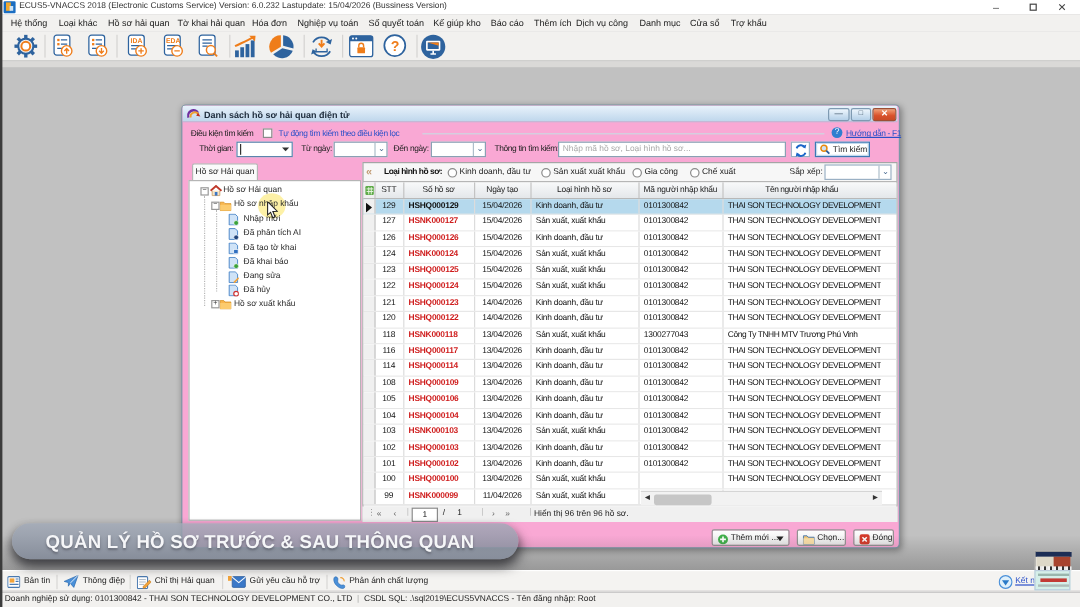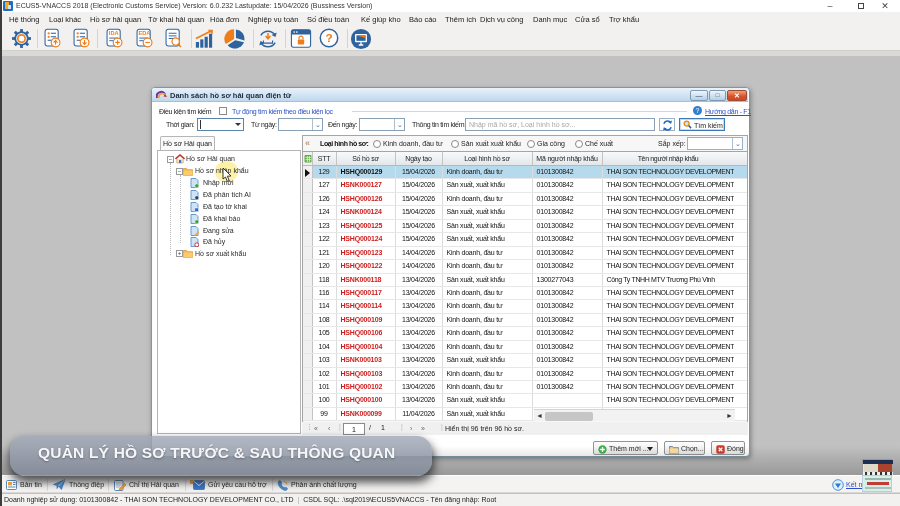--- a/index.html
+++ b/index.html
@@ -14,21 +14,21 @@
 #appicon i { position:absolute; left:2px; top:1px; width:4px; height:7px; background:#f0a830; }
 #appicon u { position:absolute; left:5px; top:4px; width:3px; height:4px; background:#cfe4f4; }
 .winbtn { top:0; height:12px; font-size:9px; color:#444; text-align:center; line-height:12px; }
 #menubar { left:0; top:12px; width:900px; height:14px; background:#f2f1ef; font-size:7.5px; color:#1a1a1a; }
 #menubar span { position:absolute; top:3px; white-space:nowrap; }
 #toolbar { left:0; top:26px; width:900px; height:25px; background:#f2f1ef; border-bottom:1px solid #cfcfcd; }
 #tstrip { left:0; top:51px; width:900px; height:5px; background:#dad9d7; }
 .tsep { position:absolute; top:3px; width:1px; height:19px; background:#d4d3d1; }
 .ticon { position:absolute; top:2px; }
 
-#win { left:151px; top:87px; width:599px; height:370px; background:#ffffff; border:1.5px solid #7c97a6; border-radius:4px; box-shadow:1px 2px 5px rgba(0,0,0,0.35); }
+#win { left:151px; top:87px; width:599px; height:370px; background:#f9a8d4; border:1.5px solid #7c97a6; border-radius:4px; box-shadow:1px 2px 5px rgba(0,0,0,0.35); }
 #wtitle { left:0; top:0; width:596px; height:14px; background:linear-gradient(#e9f2fb,#bfd7ec); border-radius:2px 2px 0 0; border-bottom:1px solid #a8bfd4; }
 #wtitletext { left:18px; top:2.5px; font-size:7.5px; color:#1c2a3a; font-weight:bold; }
 .aerobtn { position:absolute; top:2px; height:10.5px; border:1px solid #7e9ab2; border-radius:2px; background:linear-gradient(#eef6fd,#b5d0e8); }
 #closebtn { background:linear-gradient(#f29f76,#d9512b 60%,#c94a26); border-color:#9c4e34; }
 .glyph { position:absolute; font-size:7px; color:#33485c; width:100%; text-align:center; line-height:9px; }
 
 #srow1 { left:2px; top:16px; width:592px; height:13px; font-size:7px; color:#222; }
 #srow2 { left:2px; top:29px; width:592px; height:16px; font-size:7px; color:#222; }
 .lbl { position:absolute; top:4px; white-space:nowrap; letter-spacing:-0.3px; }
 .ctl { position:absolute; top:1px; height:13px; background:#fff; border:1px solid #8aa0b4; }
@@ -46,21 +46,21 @@
 .c1 { width:24px; padding-left:0 !important; text-align:center; }
 .c2 { width:59px; font-weight:bold; color:#cf1d1d; }
 .c3 { width:47px; padding-left:0 !important; text-align:center; }
 .c4 { width:90px; }
 .c5 { width:70px; }
 .c6 { width:131px; border-right:none !important; letter-spacing:-0.35px; }
 .sel { background:#b5d9ed; }
 .sel .c2 { color:#111; }
 
 .btn { position:absolute; height:14px; background:linear-gradient(#fdfdfd,#e9e9e9); border:1px solid #939393; border-radius:2px; font-size:7px; color:#222; text-align:center; }
-#banner { left:10px; top:436px; width:422px; height:40px; background:linear-gradient(rgba(160,168,182,0.82),rgba(130,138,153,0.86)); border-radius:15px; box-shadow:2px 6px 10px rgba(35,35,40,0.65), -2px 4px 8px rgba(35,35,40,0.4); z-index:40; }
+#banner { left:10px; top:436px; width:422px; height:30px; background:linear-gradient(rgba(160,168,182,0.82),rgba(130,138,153,0.86)); border-radius:15px; box-shadow:2px 6px 10px rgba(35,35,40,0.65), -2px 4px 8px rgba(35,35,40,0.4); z-index:40; }
 #bannertext { margin:7.5px 0 0 28px; font-size:15.5px; font-weight:bold; color:#f5f6f8; letter-spacing:0.2px; white-space:nowrap; text-shadow:0 1px 2px rgba(60,60,70,0.5); }
 #shade { left:0; top:446px; width:900px; height:29px; background:linear-gradient(rgba(60,60,60,0),rgba(60,60,60,0.13) 40%,rgba(60,60,60,0.3)); z-index:5; }
 #status1 { left:0; top:475px; width:900px; height:18px; background:#f4f3f1; border-top:1px solid #fff; border-bottom:1px solid #d9d8d6; font-size:7px; color:#222; z-index:20; }
 #status2 { left:0; top:494px; width:900px; height:12px; background:#f2f1ef; font-size:7px; color:#222; z-index:20; }
 .ssep { position:absolute; top:3px; width:1px; height:12px; background:#d8d7d5; }
 .radio { position:absolute; top:3.5px; width:8px; height:8px; border:1px solid #8a8a8a; border-radius:50%; background:#fff; }
 .rlbl { top:4px; font-size:7px; color:#222; white-space:nowrap; }
 .trow { position:absolute; font-size:7px; color:#2a2a2a; white-space:nowrap; }
 .pm { position:absolute; width:7px; height:7px; background:#fff; border:1px solid #999; font-size:6px; line-height:5.5px; text-align:center; color:#333; }
 #thumb { left:862px; top:459px; width:30px; height:33px; z-index:45; }
@@ -77,21 +77,21 @@
 <div class="abs winbtn" style="left:824px;width:12px;">–</div>
 <div class="abs winbtn" style="left:855px;width:12px;"><span style="display:inline-block;width:6px;height:6px;border:1px solid #444;margin-top:3px;"></span></div>
 <div class="abs winbtn" style="left:879px;width:12px;">✕</div>
 <div class="abs" id="menubar">
 <span style="left:9px;">Hệ thống</span>
     <span style="left:49px;">Loại khác</span>
     <span style="left:90px;">Hồ sơ hải quan</span>
     <span style="left:148px;">Tờ khai hải quan</span>
     <span style="left:210px;">Hóa đơn</span>
     <span style="left:248px;">Nghiệp vụ toán</span>
-    <span style="left:307px;">Số điều toán</span>
+    <span style="left:307px;">Số quyết toán</span>
     <span style="left:361px;">Kế giúp kho</span>
     <span style="left:409px;">Báo cáo</span>
     <span style="left:445px;">Thêm ích</span>
     <span style="left:480px;">Dịch vụ công</span>
     <span style="left:533px;">Danh mục</span>
     <span style="left:575px;">Cửa sổ</span>
     <span style="left:609px;">Trợ khẩu</span>
 </div>
 <div class="abs" id="toolbar">
   <svg class="ticon" style="left:11px;" width="21" height="21" viewBox="0 0 24 24">

